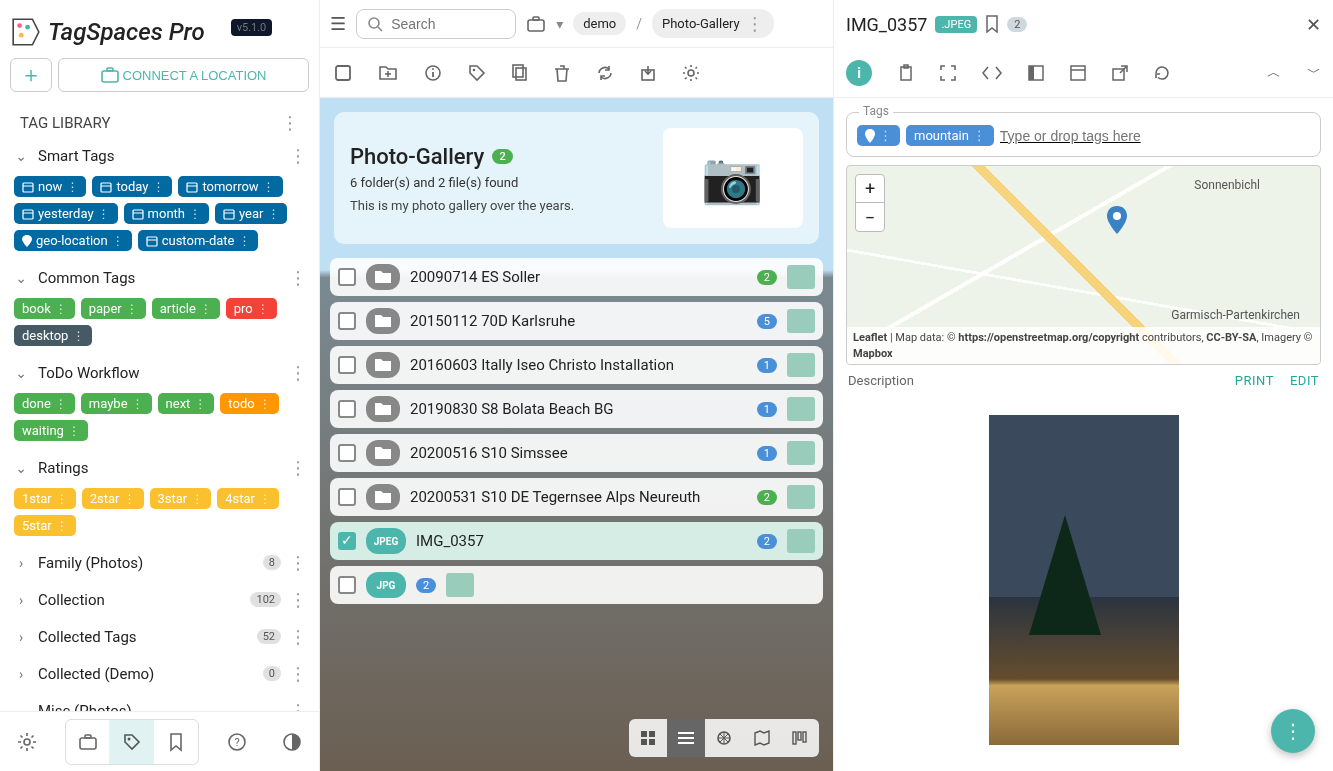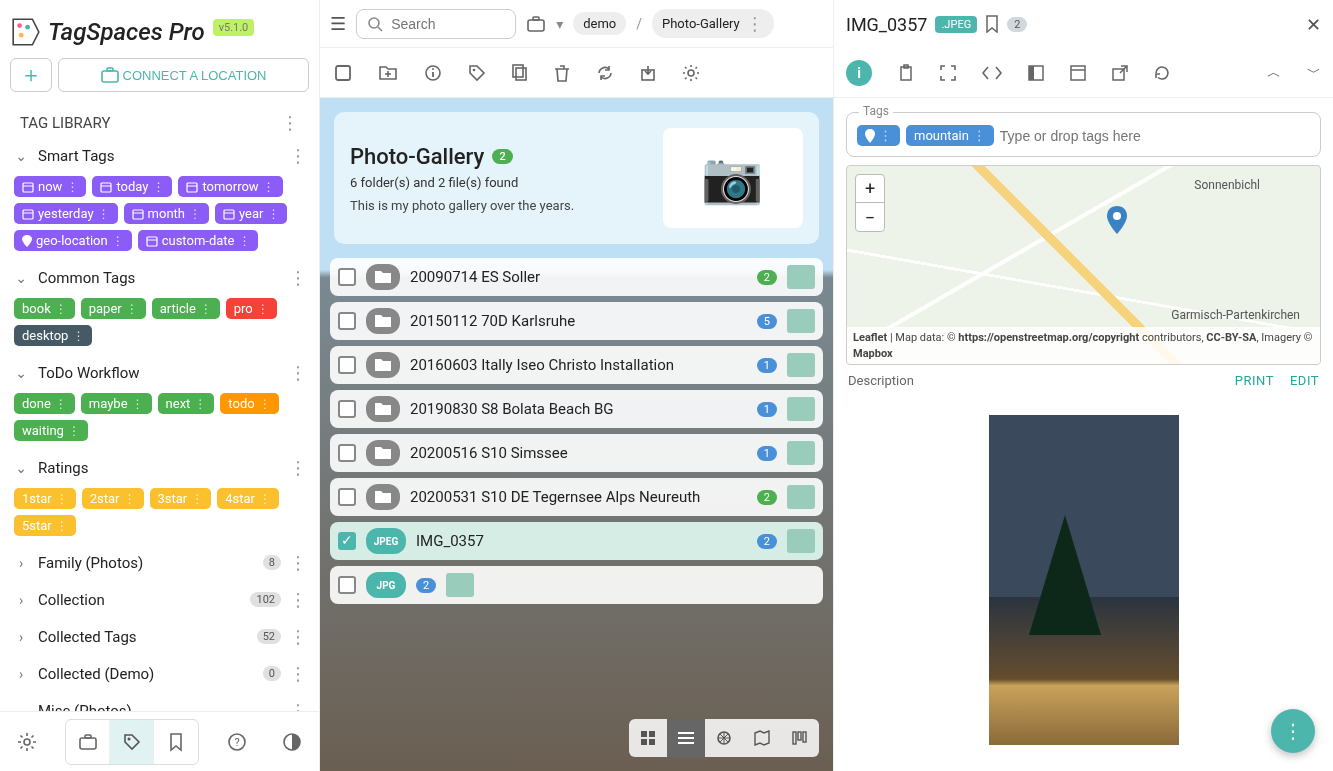--- a/index.html
+++ b/index.html
@@ -26,24 +26,24 @@
 }
 .logo-badge {
   width: 32px; height: 32px;
   position: relative;
 }
 .logo-badge svg { width: 100%; height: 100%; }
 .logo-text { font-size: 24px; font-weight: 500; font-style: italic; }
 .version {
   font-size: 11px;
   color: #777;
-  background: #bef264;
+  background: #0f172a;
   padding: 2px 6px;
   border-radius: 4px;
-  margin-left: 2px;
+  margin-left: 20px;
   margin-top: -10px;
 }
 .connect-row {
   display: flex;
   gap: 6px;
   padding: 6px 10px 10px;
   align-items: stretch;
 }
 .btn-plus {
   width: 42px;
@@ -110,21 +110,21 @@
   display: inline-flex;
   align-items: center;
   gap: 4px;
   padding: 3px 8px;
   border-radius: 5px;
   color: #fff;
   font-size: 13px;
   cursor: pointer;
 }
 .tag .tdot { font-size: 12px; opacity: .8; }
-.t-blue { background: #8b5cf6; }
+.t-blue { background: #0369a1; }
 .t-green { background: #4caf50; }
 .t-red { background: #f44336; }
 .t-dark { background: #455a64; }
 .t-orange { background: #ff9800; }
 .t-yellow { background: #fbc02d; color:#fff; }
 .bottom-bar {
   height: 60px;
   display: flex;
   align-items: center;
   justify-content: space-between;
@@ -287,21 +287,21 @@
 }
 .tags-field .legend{
   position:absolute; top:-9px; left:12px;
   background:#fff; padding:0 4px; font-size:12px; color:#888;
 }
 .chip {
   display:inline-flex; align-items:center; gap:4px;
   background:#4a90d9; color:#fff;
   padding:3px 8px; border-radius:5px; font-size:13px;
 }
-.tags-field input{ border:none; outline:none; flex:1; font-size:14px; }
+.tags-field input{ border:none; outline:none; flex:1; font-size:14px;text-decoration:underline; }
 .map {
   margin:0 12px;
   height:200px;
   border:1px solid #ccc;
   border-radius:4px;
   background: #eef3e9;
   position:relative;
   overflow:hidden;
 }
 .map-roads{

